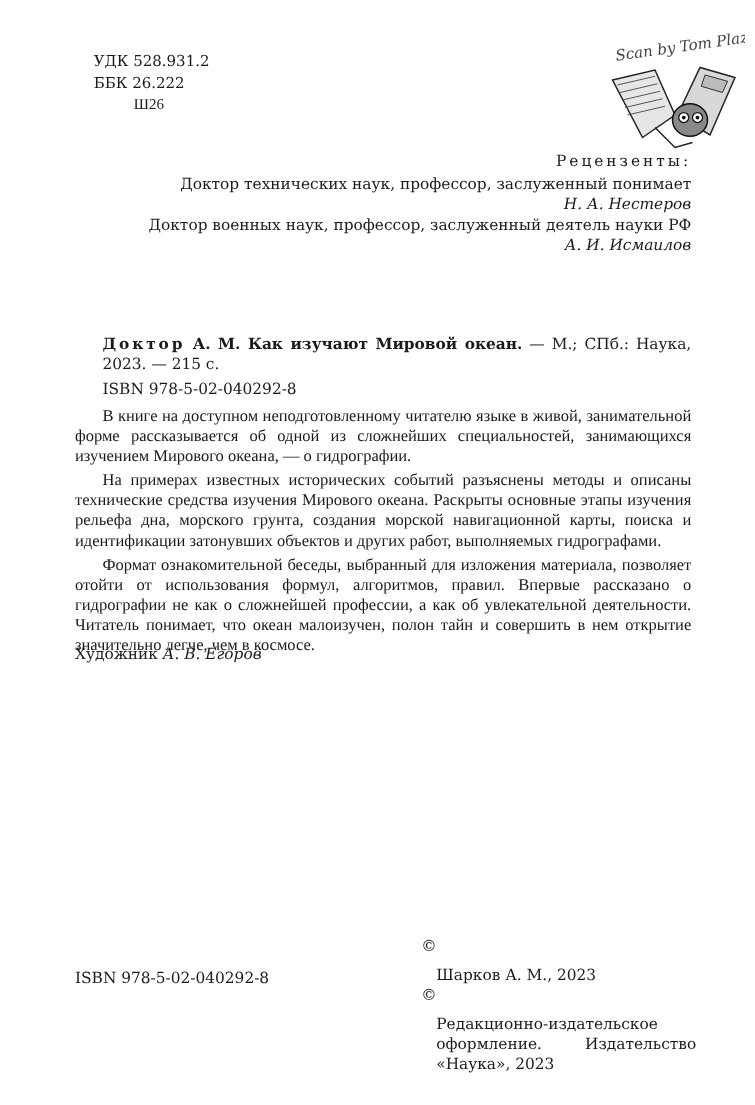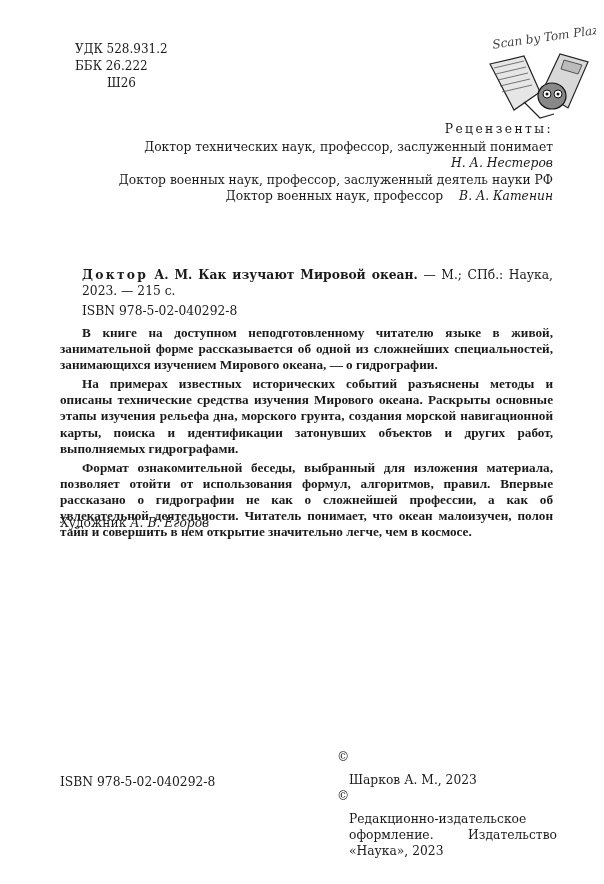--- a/index.html
+++ b/index.html
@@ -2,31 +2,31 @@
 <html><head>
   <meta charset="utf-8">
   <style>
     html, body { margin: 0; padding: 0; background: #ffffff; }
     body { width: 604px; height: 884px; position: relative; overflow: hidden; color: #1a1a1a; }
     .serif { font-family: "DejaVu Serif", serif; }
     .times { font-family: "Liberation Serif", serif; }
     .abs { position: absolute; }
     .idx { left: 75px; top: 41px; font-size: 12px; line-height: 17px; }
     .idx div { white-space: nowrap; }
-    .idx .sh { padding-left: 32px; }
+    .idx .sh { padding-left: 32px; font-family: Liberation Serif, serif; }
     .logo { left: 484px; top: 14px; width: 112px; height: 108px; }
     .reviewers { left: 60px; width: 493px; top: 121px; text-align: right; font-size: 12.3px; line-height: 16.2px; }
     .reviewers .head { letter-spacing: 2.4px; margin-bottom: 2px; }
-    .reviewers i { font-style: italic; margin-left: 12px; }
+    .reviewers i { font-style: italic; }
     .reviewers div { white-space: nowrap; }
     .biblio { left: 60px; width: 493px; top: 267px; font-size: 12.3px; line-height: 16px; text-align: justify; }
     .biblio .indent { padding-left: 22px; }
     .biblio b.spaced { letter-spacing: 2.3px; }
     .isbn1 { left: 82px; top: 304px; font-size: 12.3px; }
-    .annot { left: 60px; width: 493px; top: 325px; font-size: 13.2px; line-height: 16.1px; text-align: justify; font-weight: bold; }
+    .annot { left: 60px; width: 493px; top: 325px; font-size: 13.2px; line-height: 16.1px; text-align: justify; }
     .annot p { margin: 0 0 3px 0; text-indent: 22px; }
     .artist { left: 60px; width: 493px; top: 516px; text-align: left; font-size: 12.3px; }
     .isbn2 { left: 60px; top: 775px; font-size: 12.3px; }
     .copy { left: 337px; top: 749px; width: 220px; font-size: 12.3px; line-height: 16px; }
     .copy .row { display: flex; }
     .copy .sym { width: 12px; flex: none; }
     .copy .txt { text-align: justify; text-align-last: left; margin-top: 23px; }
   </style>
 </head>
 <body>
@@ -51,21 +51,21 @@
     <circle cx="74" cy="80" r="1.5" fill="#111"></circle>
     <path d="M40 88 L56 104 L70 100" fill="none" stroke="#222" stroke-width="1.2"></path>
   </svg>
 </div>
 
 <div class="abs reviewers serif">
   <div class="head">Рецензенты:</div>
   <div>Доктор технических наук, профессор, заслуженный понимает</div>
   <div><i>Н. А. Нестеров</i></div>
   <div>Доктор военных наук, профессор, заслуженный деятель науки РФ</div>
-  <div><span>Доктор военных наук, профессор </span><i>В. А. Катенин</i></div>
+  <div><i>А. И. Исмаилов</i></div>
 </div>
 
 <div class="abs biblio serif">
   <div class="indent"><b class="spaced">Доктор</b><b> А. М. </b><b>Как изучают Мировой океан.</b><span> — М.; СПб.: Наука, 2023. — 215 с.</span></div>
 </div>
 
 <div class="abs isbn1 serif">ISBN 978-5-02-040292-8</div>
 
 <div class="abs annot times">
   <p>В книге на доступном неподготовленному читателю языке в живой, занимательной форме рассказывается об одной из сложнейших специальностей, занимающихся изучением Мирового океана, — о гидрографии.</p>

